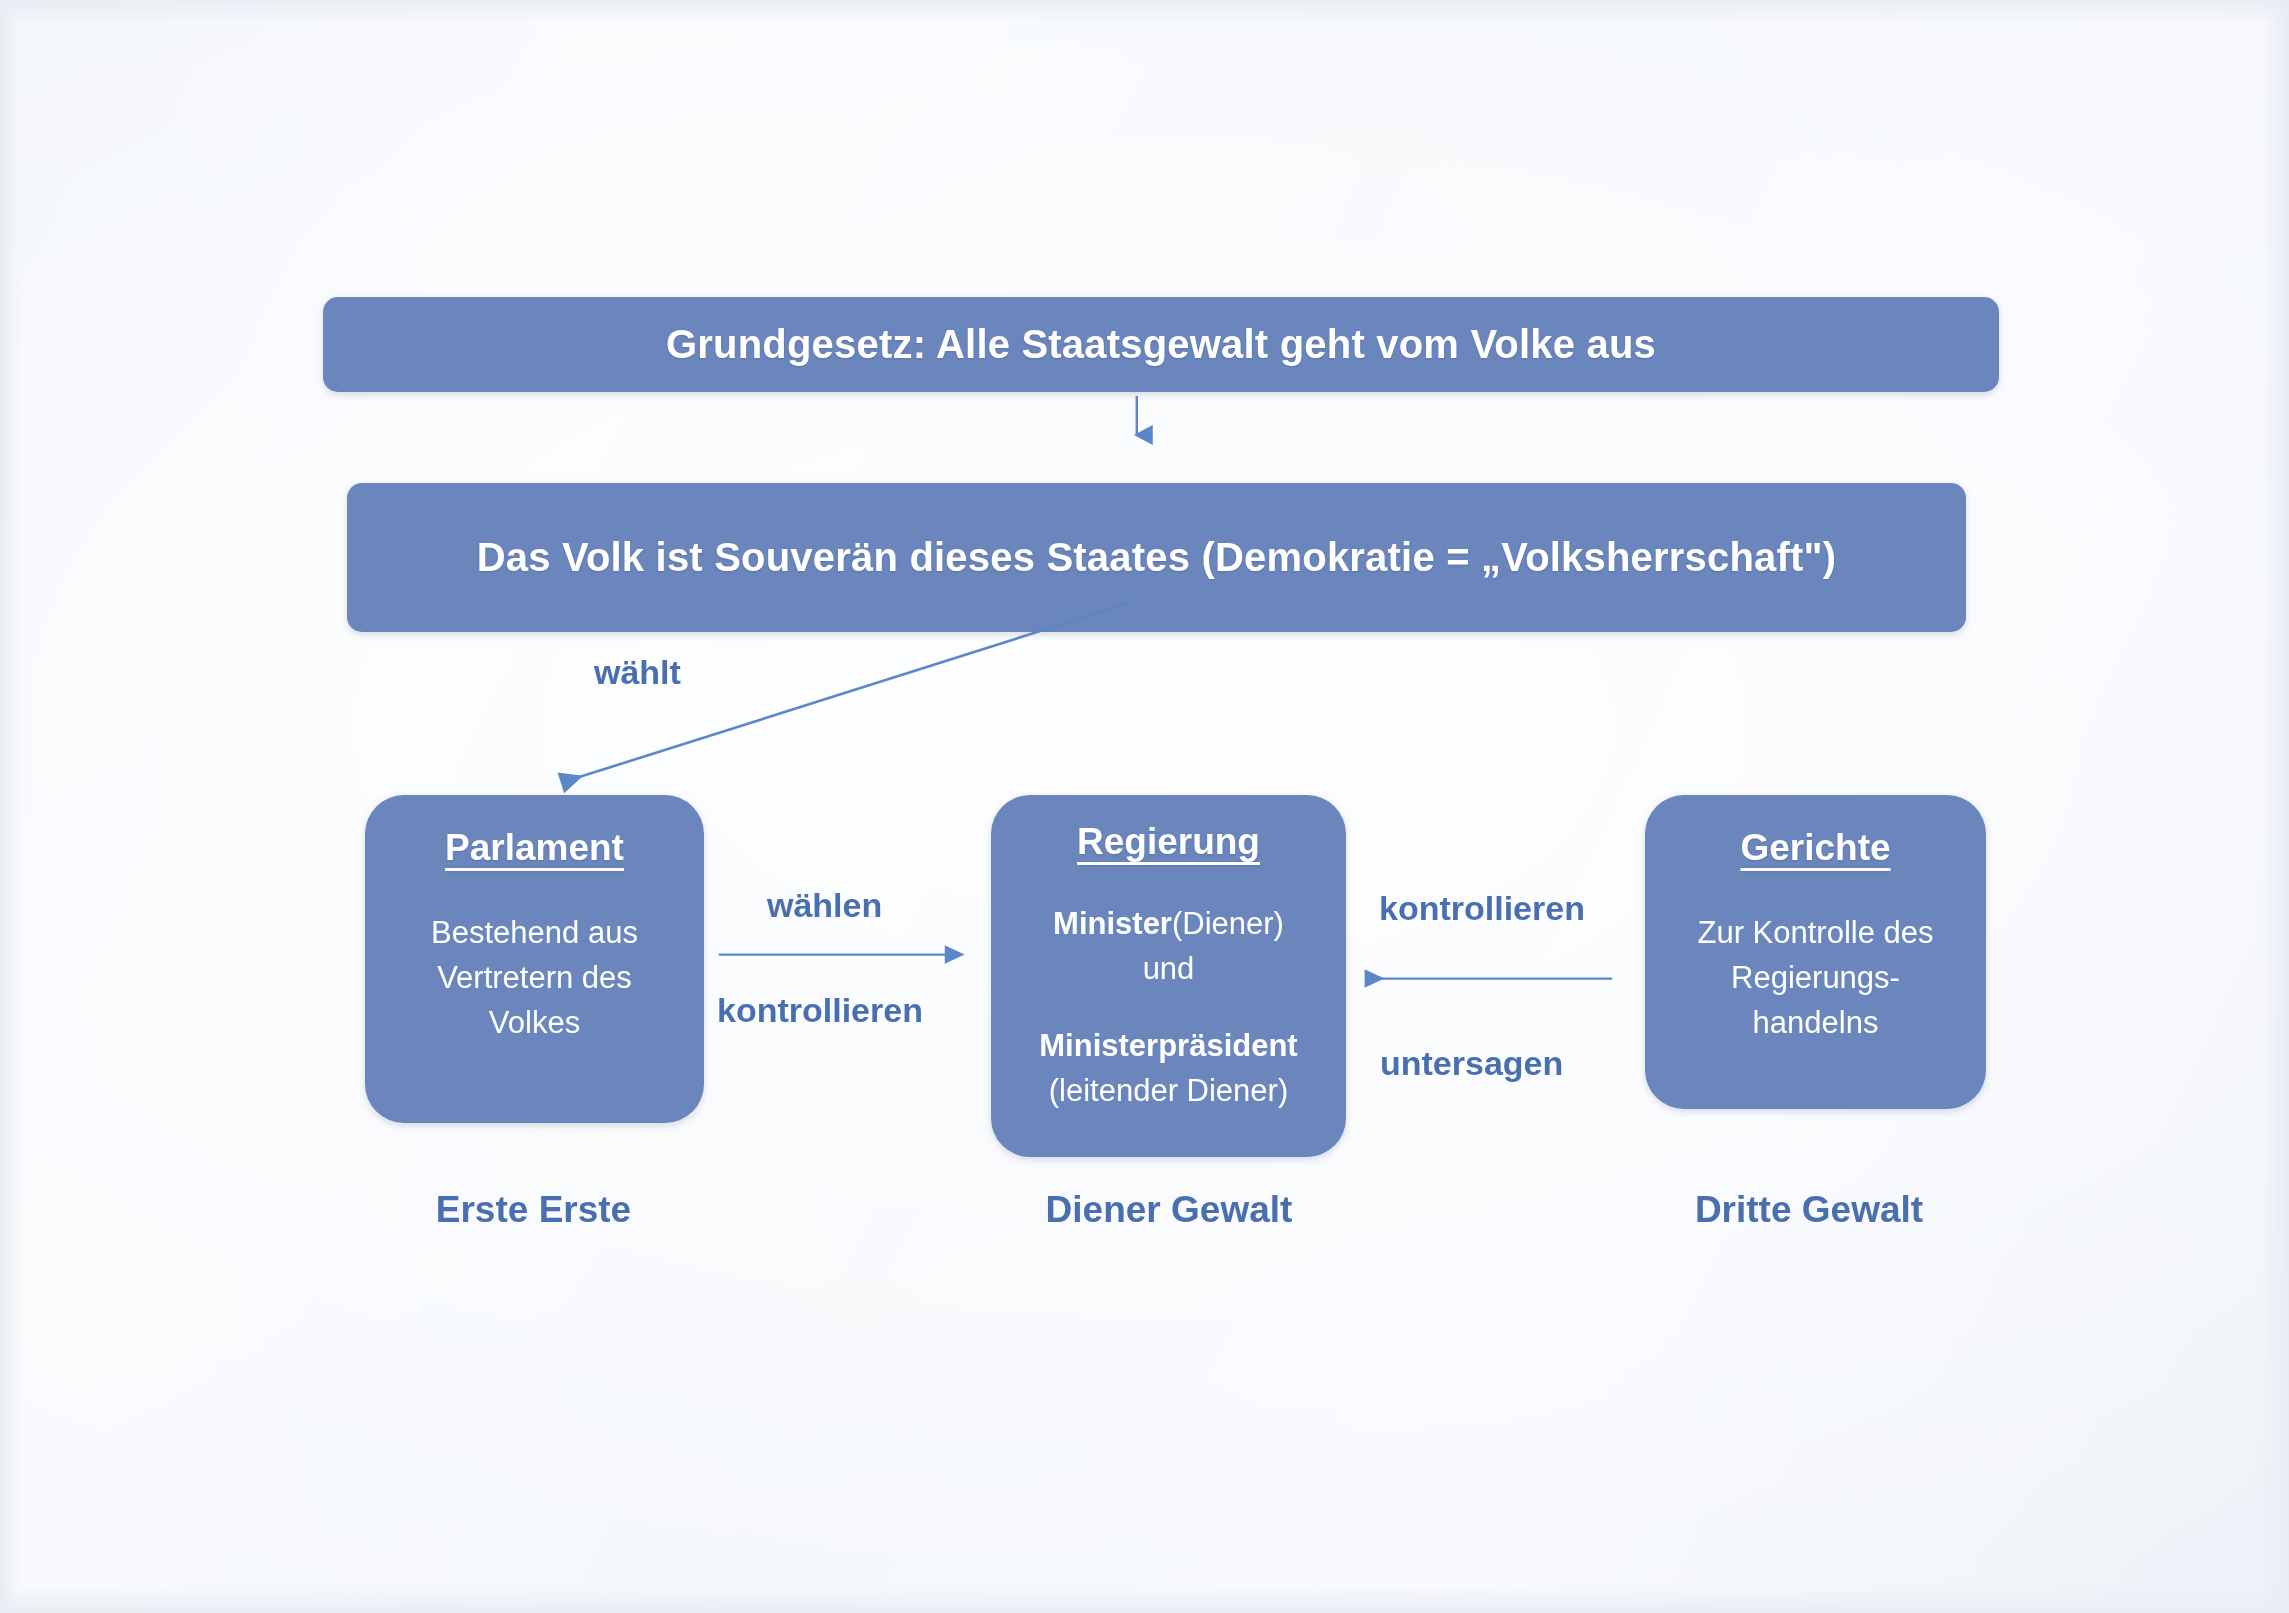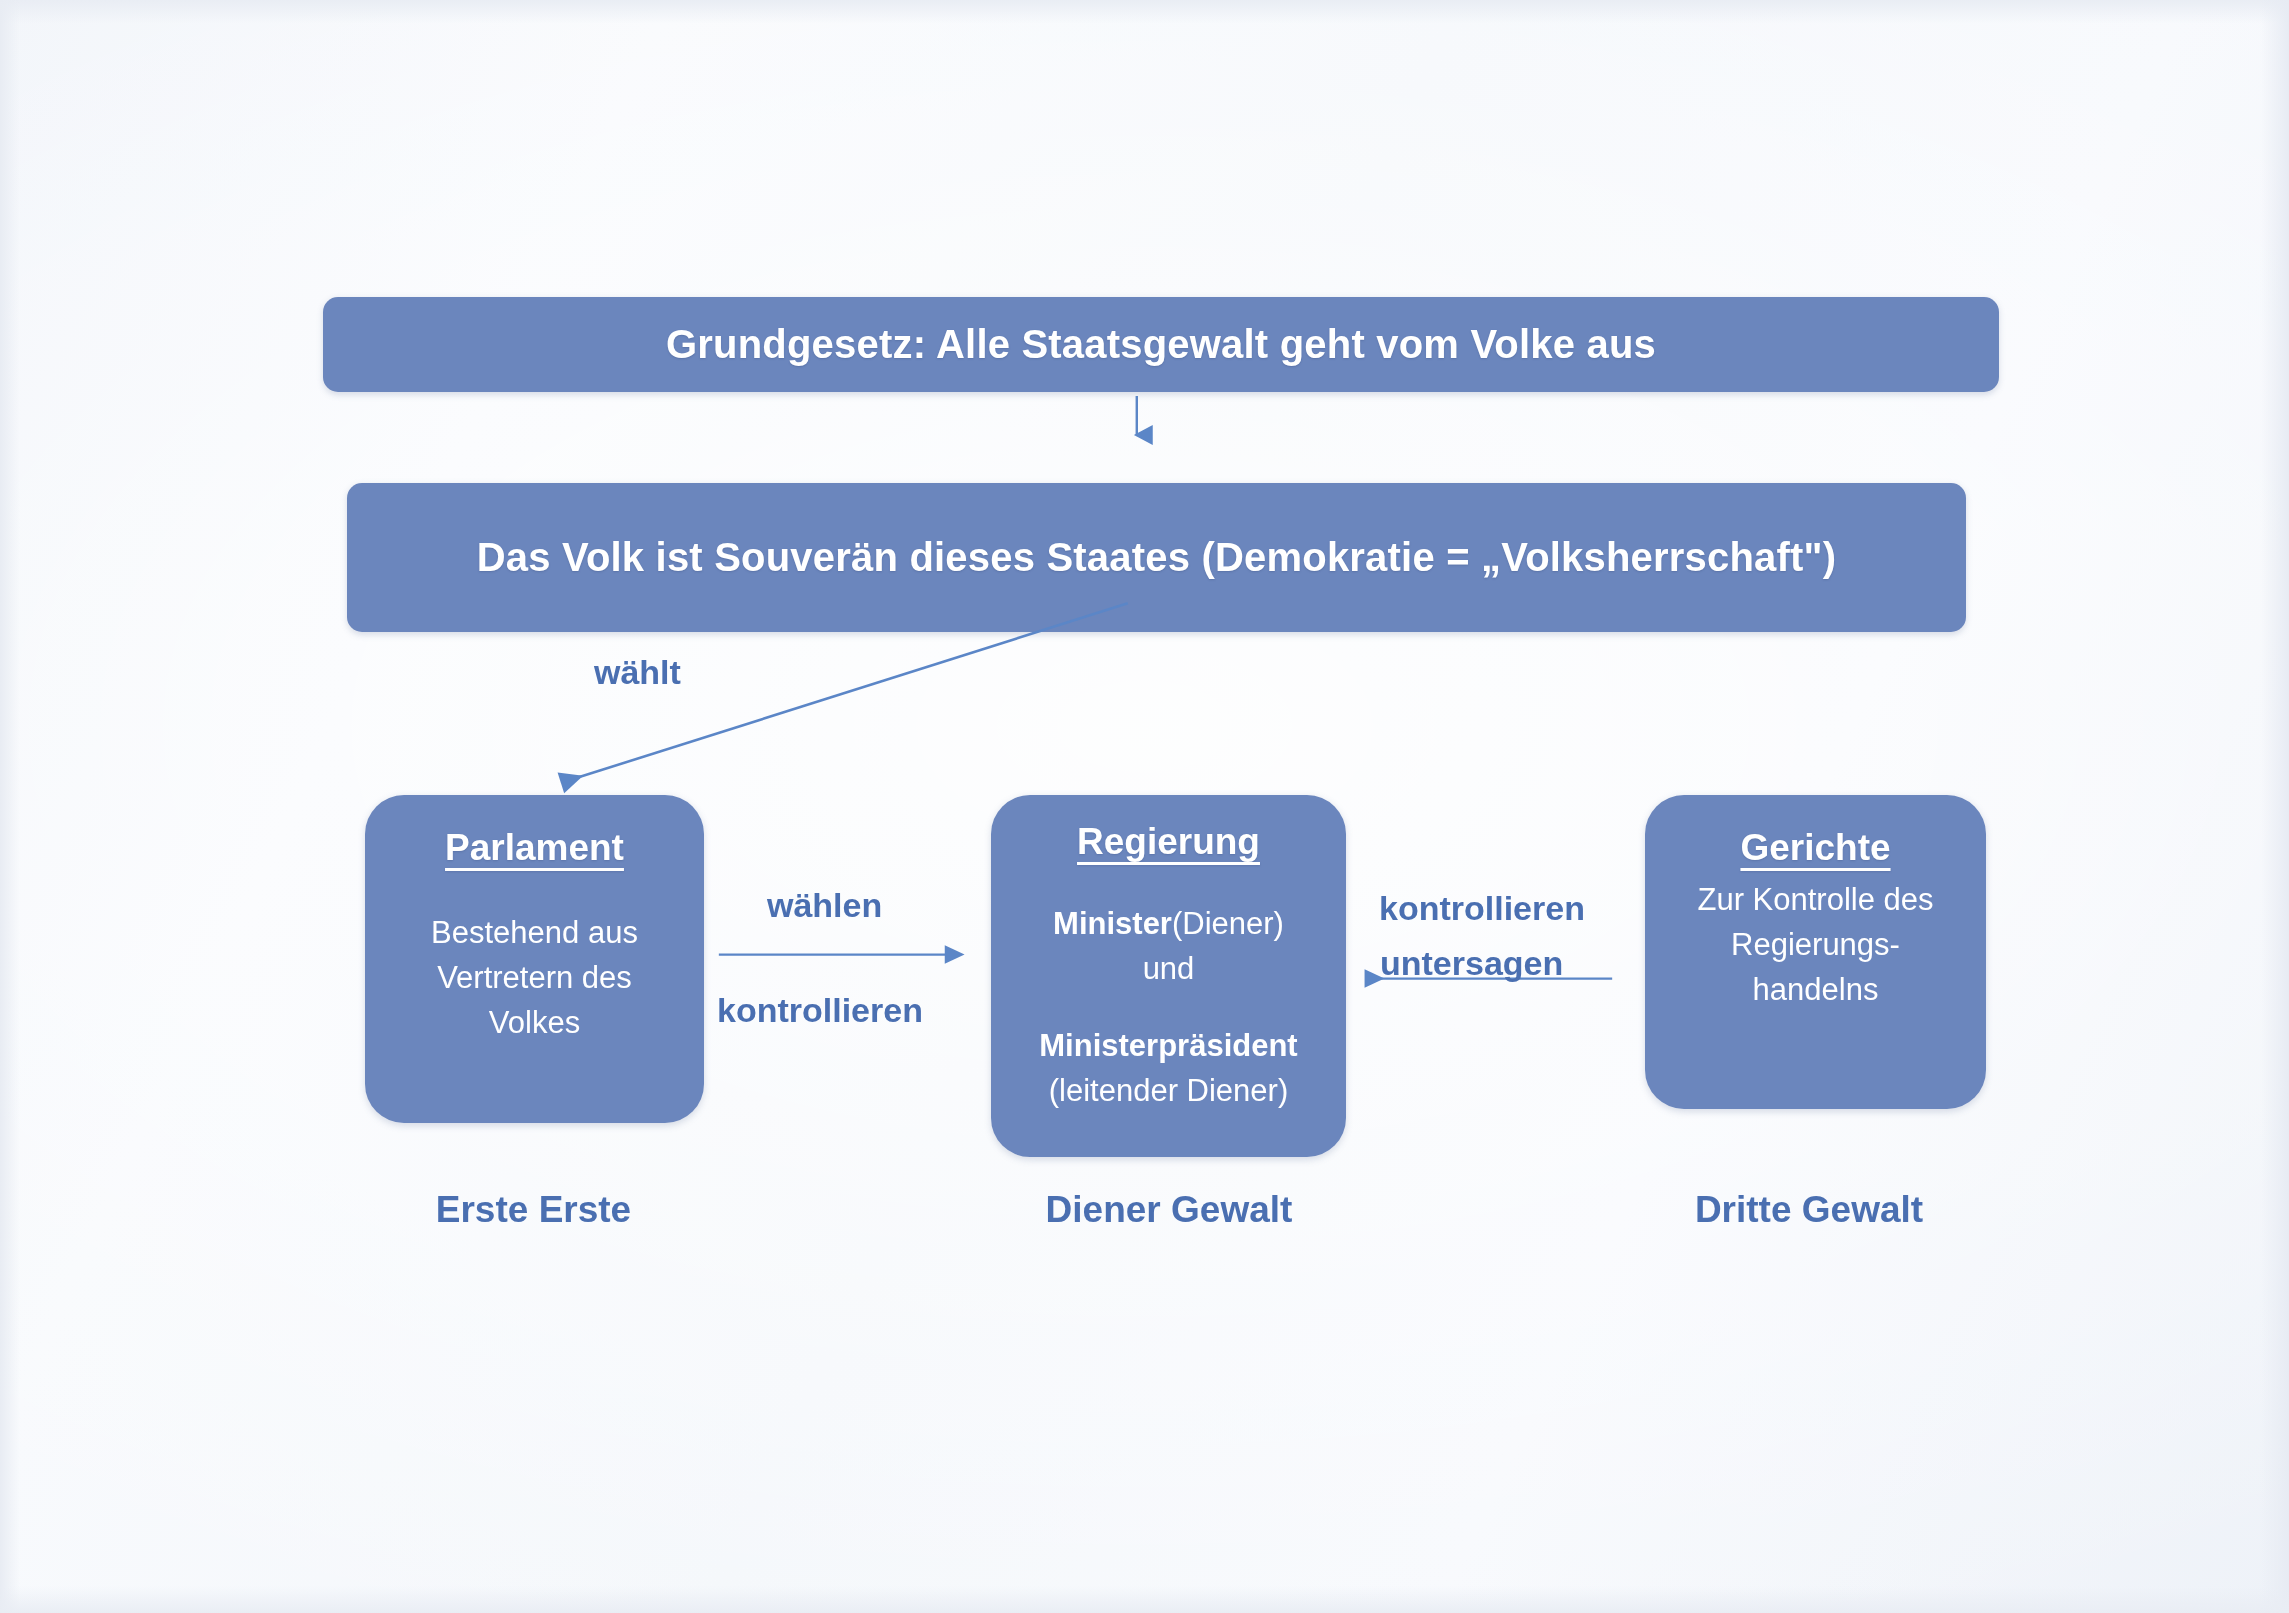--- a/index.html
+++ b/index.html
@@ -141,21 +141,21 @@
   #box-regierung .node-body { margin-top: 30px; }
 
   #box-gerichte {
     left: 1645px;
     top: 795px;
     width: 341px;
     height: 314px;
     justify-content: flex-start;
   }
   #box-gerichte .node-title { margin-top: 5.6px; }
-  #box-gerichte .node-body { }
+  #box-gerichte .node-body { margin-top: 33px; }
 
   .edge-label {
     position: absolute;
     color: #4a6fb1;
     font-weight: bold;
     font-size: 34px;
     white-space: nowrap;
     text-align: center;
   }
 
@@ -165,21 +165,21 @@
     font-weight: bold;
     font-size: 37px;
     white-space: nowrap;
     text-align: center;
   }
 
   #label-waehlt   { left: 594px; top: 653px; }
   #label-waehlen  { left: 767px; top: 886px; }
   #label-kontrollieren-left { left: 717px; top: 991px; }
   #label-kontrollieren-right{ left: 1379px; top: 889px; }
-  #label-untersagen { left: 1380px; top: 944px; }
+  #label-untersagen { left: 1380px; top: 1044px; }
 
   #power-erste  { left: 399px;  top: 1189px; width: 269px; }
   #power-zweite { left: 1030px; top: 1189px; width: 278px; }
   #power-dritte { left: 1670px; top: 1189px; width: 278px; }
 </style>
 </head>
 <body>
 
 <div id="page">
 

